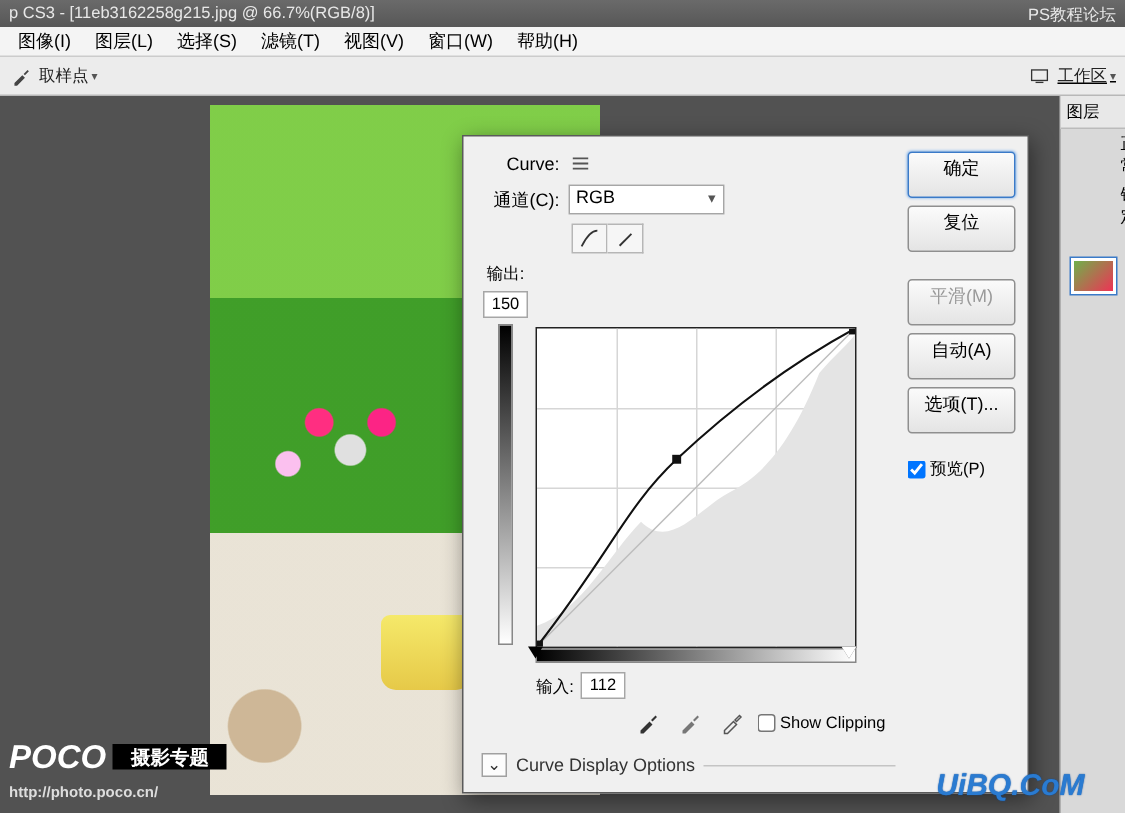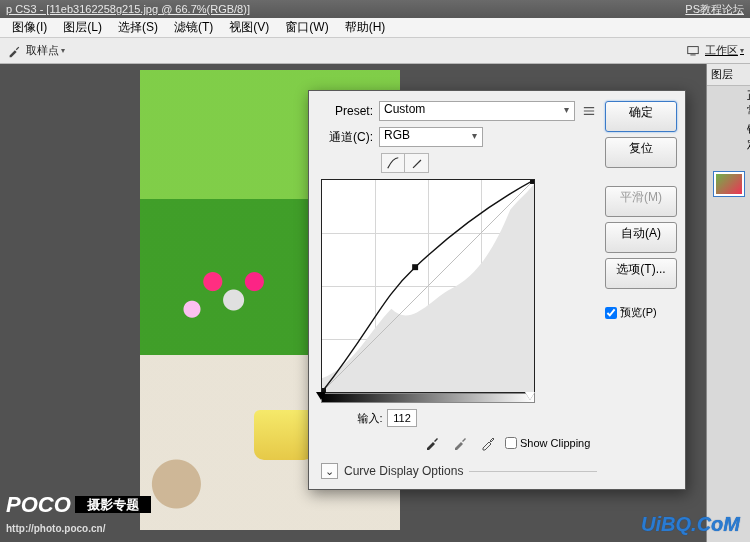--- a/index.html
+++ b/index.html
@@ -1,18 +1,18 @@
 <!DOCTYPE html>
 <html><head>
 <meta charset="utf-8">
 <style>
   * { margin: 0; padding: 0; box-sizing: border-box; font-family: "Microsoft YaHei", "SimSun", Arial, sans-serif; }
   body { width: 750px; height: 542px; overflow: hidden; background: #393939; position: relative; }
   
-  .titlebar { height: 18px; background: linear-gradient(#6a6a6a, #575757); color: #e8e8e8; font-size: 11px; padding: 2px 6px; display: flex; justify-content: space-between; align-items: center; text-decoration: underline; }
+  .titlebar { height: 18px; background: linear-gradient(#6a6a6a, #575757); color: #e8e8e8; font-size: 11px; padding: 2px 6px; display: flex; justify-content: space-between; align-items: center; }
   .titlebar .right { font-size: 11px; }
   
   .menubar { height: 20px; background: #f4f4f4; border-bottom: 1px solid #ccc; display: flex; align-items: center; font-size: 12px; gap: 0; padding-left: 4px; }
   .menubar span { padding: 2px 8px; cursor: default; }
   
   .toolbar { height: 26px; background: #ececec; border-bottom: 1px solid #b8b8b8; display: flex; align-items: center; font-size: 12px; padding: 0 6px; justify-content: space-between; }
   .tool-left { display:flex; align-items:center; gap:4px; }
   .tool-right { display:flex; align-items:center; gap:4px;text-decoration:underline; }
   .tool-btn { display:inline-flex; width:16px; height:16px; align-items:center; justify-content:center; }
   .dd { font-size:11px; color:#222; display:inline-flex; align-items:center; gap:2px; }
@@ -85,21 +85,21 @@
   .expander .line { flex:1; height:1px; background:#c4c4c4;}
   
   .btn { height:31px; font-size:12px; background:linear-gradient(#fbfbfb,#e4e4e4); border:1px solid #8f8f8f; border-radius:3px; text-align:center; line-height:20px;}
   .btn.primary { border:1px solid #3a7ac8; box-shadow: 0 0 2px #6aa6ec; }
   .btn.disabled { color:#9a9a9a; }
   
   .watermark-poco { position:absolute; left:6px; bottom:6px; color:#fff; font-weight:bold; }
   .watermark-poco .big { font-size:22px; letter-spacing:0; font-style:italic;}
   .watermark-poco .cn { font-size:13px; background:#000; color:#fff; padding:1px 12px; vertical-align:3px;}
   .watermark-poco .url { font-size:10px; color:#ddd; }
-  .watermark-uibq { position:absolute; right:10px; bottom:6px; color:#2a7bd1; font-size:20px; font-weight:bold; font-style:italic; text-shadow:0 0 1px #0a4b9a;}
+  .watermark-uibq { position:absolute; right:27px; bottom:6px; color:#2a7bd1; font-size:20px; font-weight:bold; font-style:italic; text-shadow:0 0 1px #0a4b9a;}
 </style>
 </head>
 <body>
 
 <div class="titlebar">
   <span>p CS3 - [11eb3162258g215.jpg @ 66.7%(RGB/8)]</span>
   <span class="right">
     <span>PS教程论坛</span><br>
   </span>
 </div>
@@ -159,24 +159,21 @@
       </svg>
   </div>
   <span class="rp-thumb"></span>
 </div>
 
 <div class="dialog">
   <div class="dlg-body">
     <div class="dlg-left">
 
       <div class="fld">
-        <label>Preset:</label>
-        <div class="sel-wrap">
-          <div class="selbox">Custom</div>
-        </div>
+        <label>Curve:</label>
         <span class="tool-btn">
           <svg viewBox="0 0 14 14" width="12" height="12">
               <path d="M1 3h12M1 7h12M1 11h12" stroke="#555" stroke-width="1.4"></path>
             </svg>
         </span>
       </div>
 
       <div class="fld">
         <label>通道(C):</label>
         <div class="sel-wrap small">
@@ -194,20 +191,25 @@
           </div>
           <div class="ic">
             <svg viewBox="0 0 16 16" width="14" height="14">
                 <path d="M3 13 L12 4 L13 5 L4 14 Z" fill="#333"></path>
               </svg>
           </div>
         </div>
       </div>
 
       <div class="curve-area">
+        <div class="curve-yaxis">
+          <span>输出:</span>
+          <input class="val" value="150" style="">
+          <div class="vgrad"></div>
+        </div>
         <div class="curve-box">
           <div class="curve-grid">
             <div class="grid-line-v" style="left:25%"></div>
             <div class="grid-line-v" style="left:50%"></div>
             <div class="grid-line-v" style="left:75%"></div>
             <div class="grid-line-h" style="top:25%"></div>
             <div class="grid-line-h" style="top:50%"></div>
             <div class="grid-line-h" style="top:75%"></div>
             <svg class="histo" viewBox="0 0 214 214" preserveAspectRatio="none">
               <path d="M0 214 L0 200 C30 190 50 150 70 130 C90 150 110 120 130 110 C150 100 170 80 190 30 C200 18 210 10 214 4 L214 214 Z" fill="#e4e4e4"></path>

